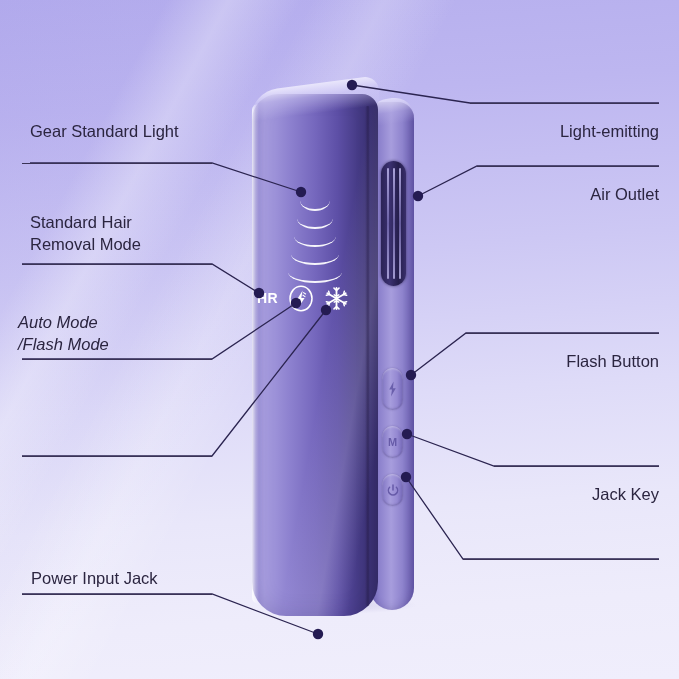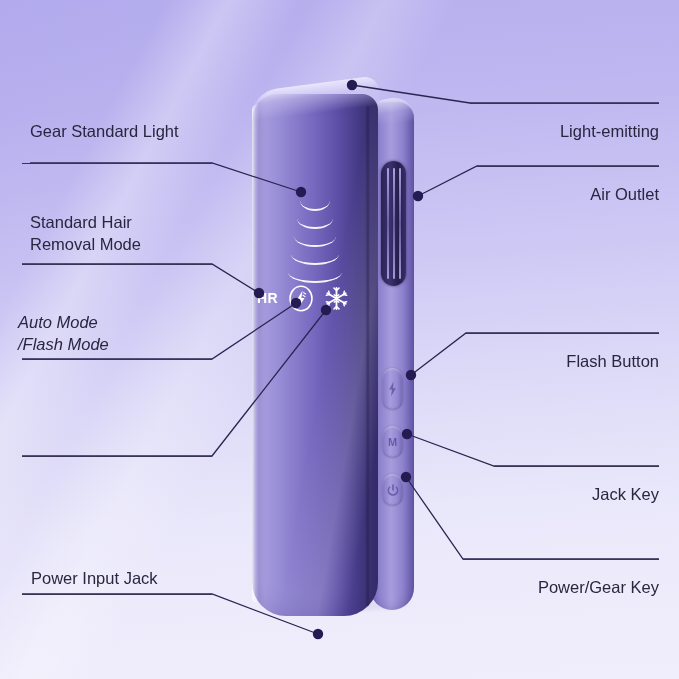--- a/index.html
+++ b/index.html
@@ -439,16 +439,15 @@
 
   <div class="label right" style="right:20px; top:139px; width:300px;">Air Outlet</div>
   <div class="rule" style="left:477px; top:166px; width:182px;"></div>
 
   <div class="label right" style="right:20px; top:306px; width:300px;">Flash Button</div>
   <div class="rule" style="left:466px; top:333px; width:193px;"></div>
 
   <div class="label right" style="right:20px; top:439px; width:300px;">Jack Key</div>
   <div class="rule" style="left:494px; top:466px; width:165px;"></div>
 
-  <div class="label right" style="right:20px; top:532px; width:300px;">Power/Gear Key</div>
   <div class="rule" style="left:463px; top:559px; width:196px;"></div>
 
 </div>
 
 </body></html>

